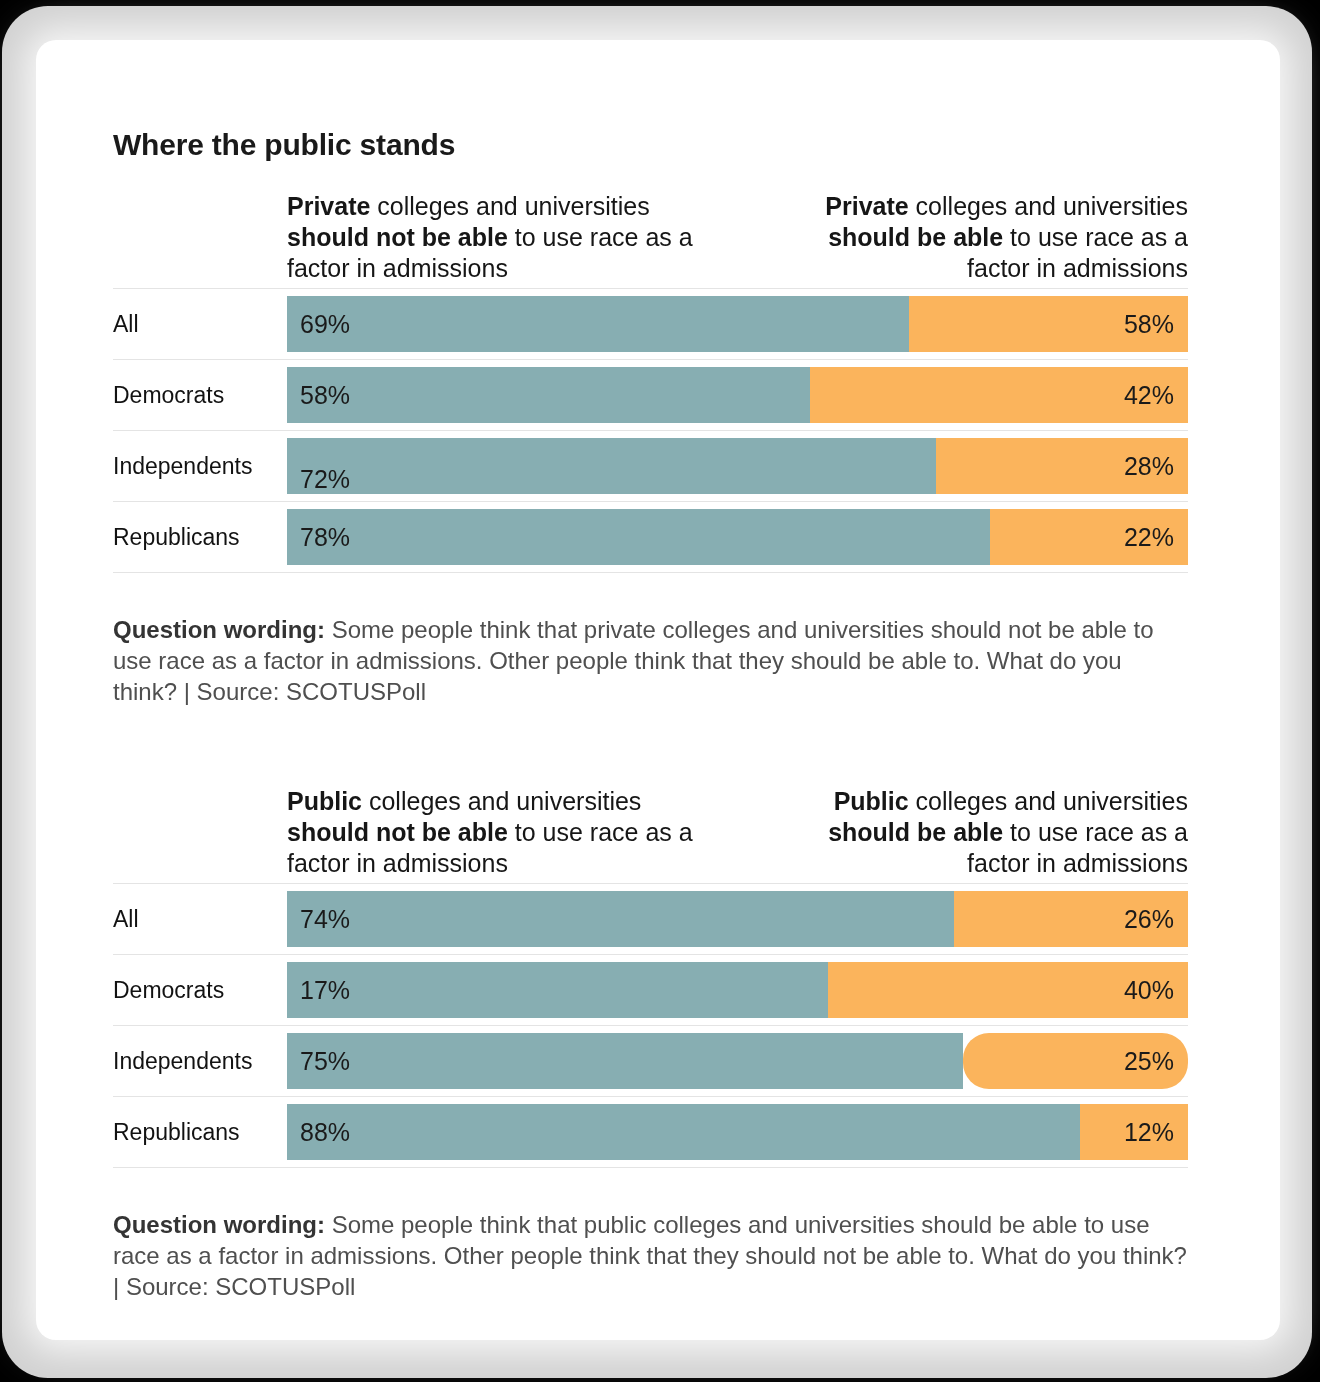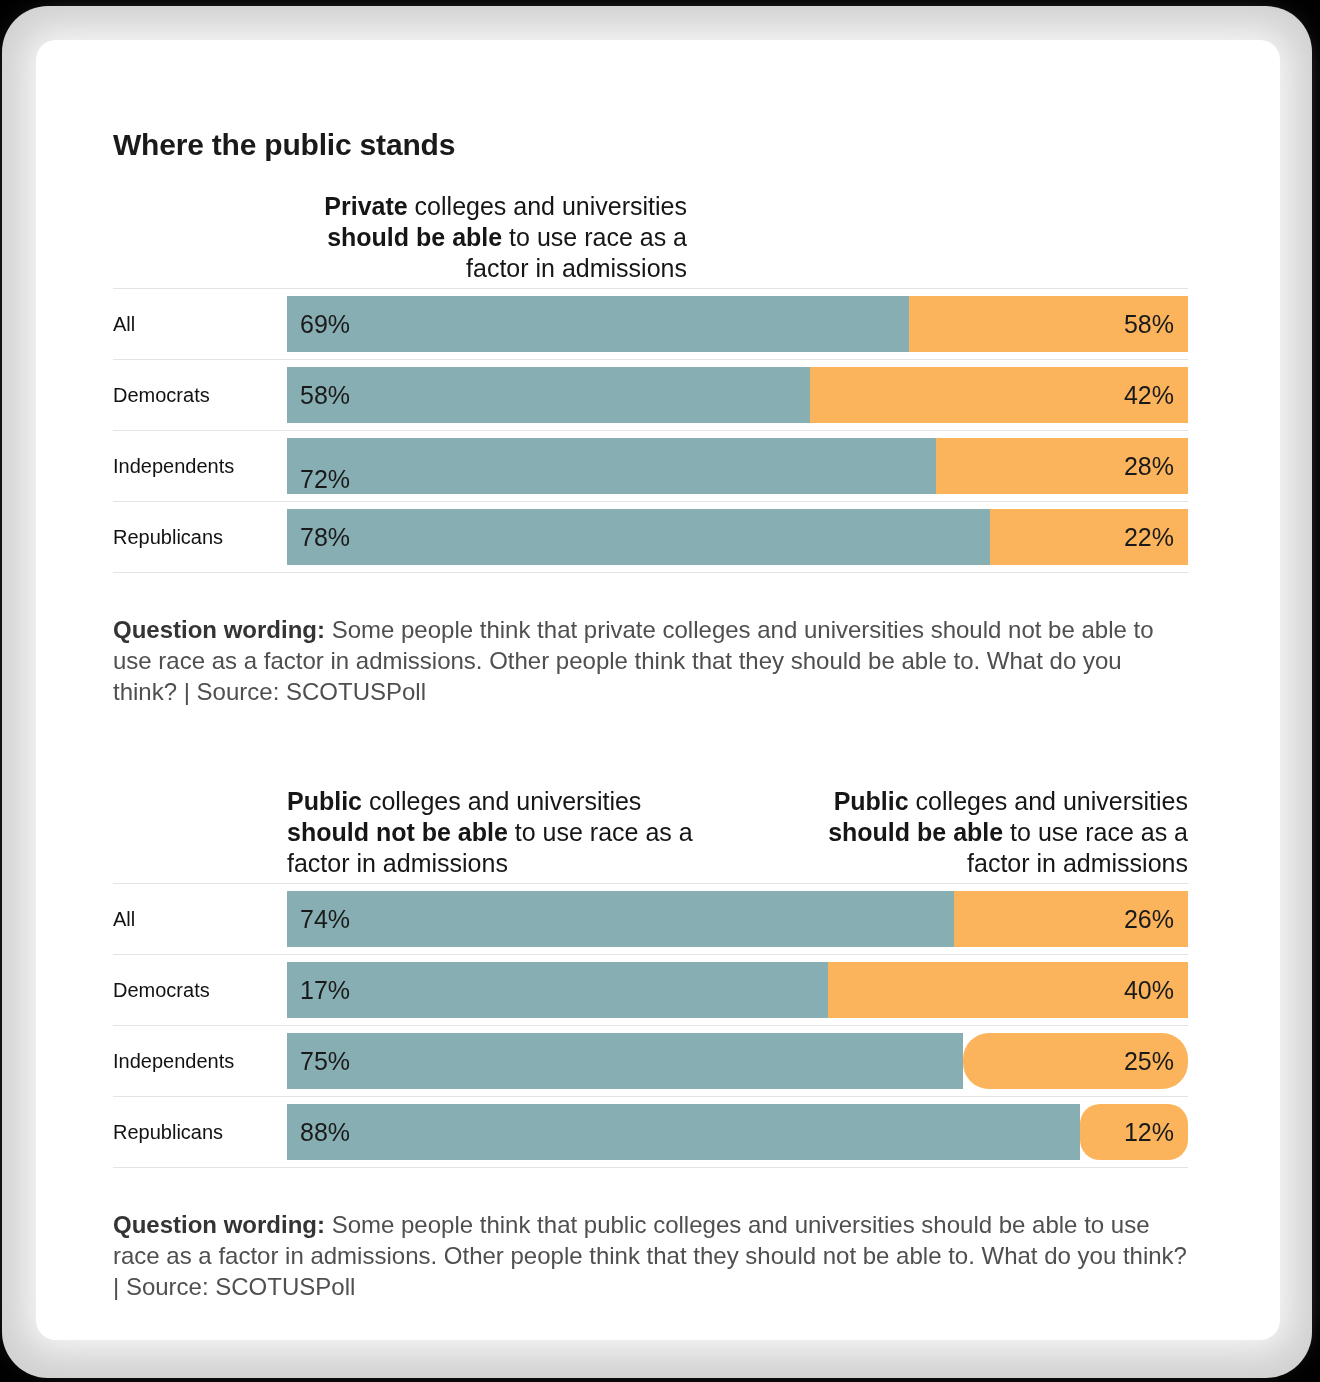--- a/index.html
+++ b/index.html
@@ -43,21 +43,21 @@
   .col-header b{font-weight:700;}
   .col-header.left{width:440px;}
   .col-header.right{width:400px;text-align:right;}
   .rows{border-bottom:1px solid #e4e4e4;}
   .row{
     display:flex;align-items:center;height:70px;
     border-top:1px solid #e4e4e4;
   }
   .row-label{
     width:174px;
-    font-size:20px;color:#121212;
+    font-size:23px;color:#121212;
   }
   .bars{flex:1;display:flex;height:56px;}
   .bar{
     box-sizing:border-box;
     display:flex;align-items:center;
     font-size:25px;color:#1a1a1a;
     overflow:hidden;white-space:nowrap;
   }
   .bar-left{background:var(--bar-teal,#87AEB2);justify-content:flex-start;padding-left:13px;}
   .bar-right{background:var(--bar-orange,#FBB45C);justify-content:flex-end;padding-right:14px;}
@@ -72,20 +72,21 @@
 </head>
 <body>
 
 <div class="halo">
   <div class="card">
 
     <h1 class="page-title">Where the public stands</h1>
 
     <section class="chart">
       <div class="chart-headers">
+        <div class="col-header left"><b>Private</b><span> colleges and universities </span><b>should not be able</b><span> to use race as a factor in admissions</span></div>
         <div class="col-header right"><b>Private</b><span> colleges and universities </span><b>should be able</b><span> to use race as a factor in admissions</span></div>
       </div>
       <div class="rows">
         <div class="row">
           <div class="row-label">All</div>
           <div class="bars">
             <div class="bar bar-left" style="width: 69%;">
                 <span class="val">69%</span>
               </div>
             <div class="bar bar-right" style="width: 31%;">
@@ -168,21 +169,21 @@
                 <span class="val">25%</span>
               </div>
           </div>
         </div>
         <div class="row">
           <div class="row-label">Republicans</div>
           <div class="bars">
             <div class="bar bar-left" style="width: 88%;">
                 <span class="val">88%</span>
               </div>
-            <div class="bar bar-right" style="width: 12%; border-radius: 20px;">
+            <div class="bar bar-right" style="width: 12%;">
                 <span class="val">12%</span>
               </div>
           </div>
         </div>
       </div>
       <p class="question"><b>Question wording:</b><span> Some people think that public colleges and universities should be able to use race as a factor in admissions. Other people think that they should not be able to. What do you think? | Source: SCOTUSPoll</span></p>
     </section>
 
   </div>
 </div>

